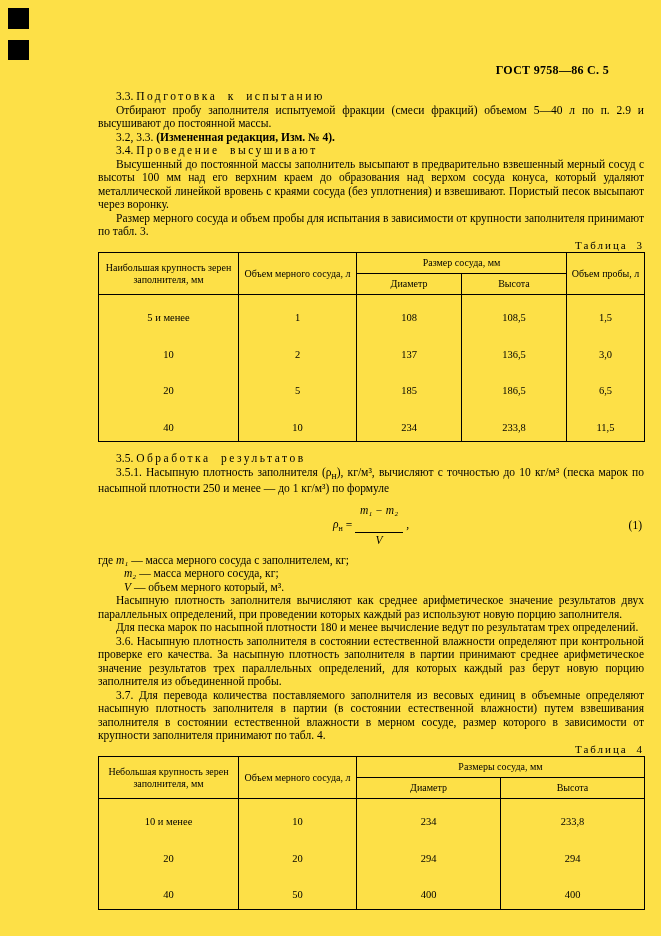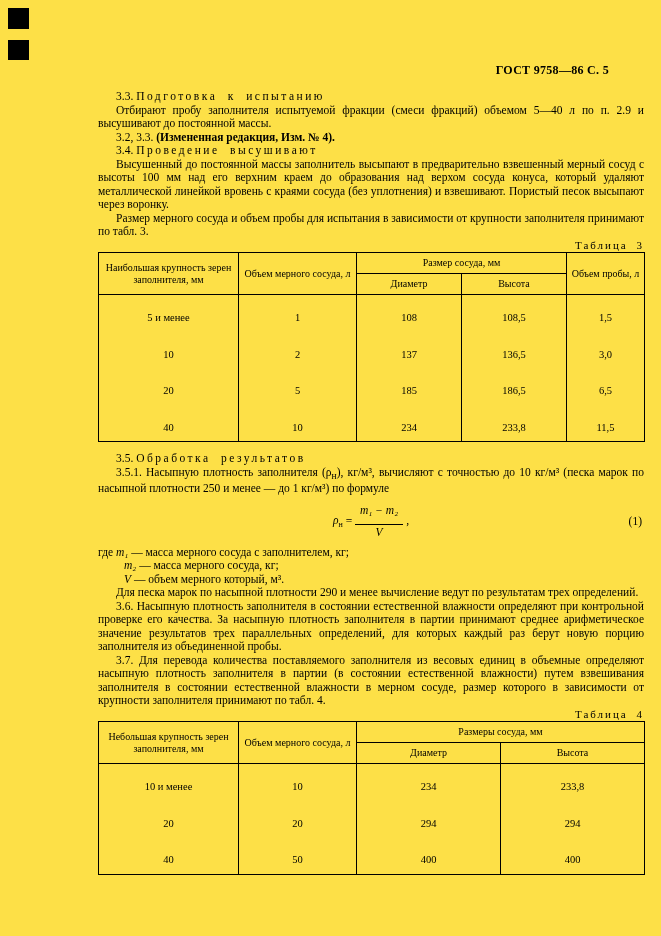--- a/index.html
+++ b/index.html
@@ -74,21 +74,21 @@
   }
   table { border: 1px solid #000; }
 
   .formula-row {
     position: relative;
     text-align: center;
     text-indent: 0 !important;
     margin: 8px 0 6px !important;
   }
   .frac { display: inline-block; vertical-align: middle; text-align: center; }
-  .frac .num { display: block; border-bottom: 1px solid #000; padding: 0 5px 7px; font-style: italic; }
+  .frac .num { display: block; border-bottom: 1px solid #000; padding: 0 5px 15px; font-style: italic; }
   .frac .den { display: block; padding-top: 1px; font-style: italic; }
   .rho { font-style: italic; }
   .rho sub { font-style: normal; font-size: 8px; }
   .eq-comma { margin-left: 3px; }
   .eq-num { position: absolute; right: 2px; top: 50%; transform: translateY(-50%); }
 
   .where p { text-indent: 0; }
   .where p.cont { padding-left: 26px; }
   .var { font-style: italic; }
 </style>
@@ -180,22 +180,23 @@
       <span class="frac"><span class="num">m₁ − m₂</span><span class="den">V</span></span><span class="eq-comma">,</span>
       <span class="eq-num">(1)</span>
     </p>
 
     <div class="where">
       <p><span>где</span> <span class="var">m₁</span> <span>—</span> <span>масса мерного сосуда с заполнителем, кг;</span></p>
       <p class="cont"><span class="var">m₂</span> <span>—</span> <span>масса мерного сосуда, кг;</span></p>
       <p class="cont"><span class="var">V</span> <span>—</span> <span>объем мерного который, м³.</span></p>
     </div>
 
-
-    <p>Для песка марок по насыпной плотности 290 и менее вычисление ведут по результатам трех определений.</p>
+    <p>Насыпную плотность заполнителя вычисляют как среднее арифметическое значение результатов двух параллельных определений, при проведении которых каждый раз используют новую порцию заполнителя.</p>
+
+    <p>Для песка марок по насыпной плотности 180 и менее вычисление ведут по результатам трех определений.</p>
 
     <p>3.6. Насыпную плотность заполнителя в состоянии естественной влажности определяют при контрольной проверке его качества. За насыпную плотность заполнителя в партии принимают среднее арифметическое значение результатов трех параллельных определений, для которых каждый раз берут новую порцию заполнителя из объединенной пробы.</p>
 
     <p>3.7. Для перевода количества поставляемого заполнителя из весовых единиц в объемные определяют насыпную плотность заполнителя в партии (в состоянии естественной влажности) путем взвешивания заполнителя в состоянии естественной влажности в мерном сосуде, размер которого в зависимости от крупности заполнителя принимают по табл. 4.</p>
 
     <p class="tbl-caption">Таблица 4</p>
 
     <table>
       <colgroup>
         <col style="width:140px">

